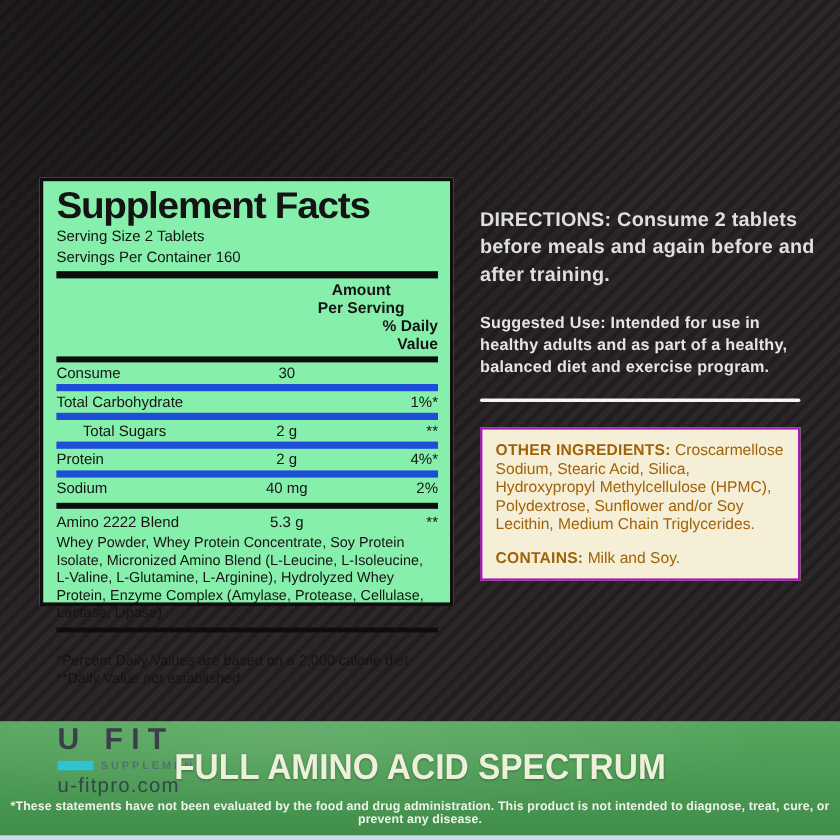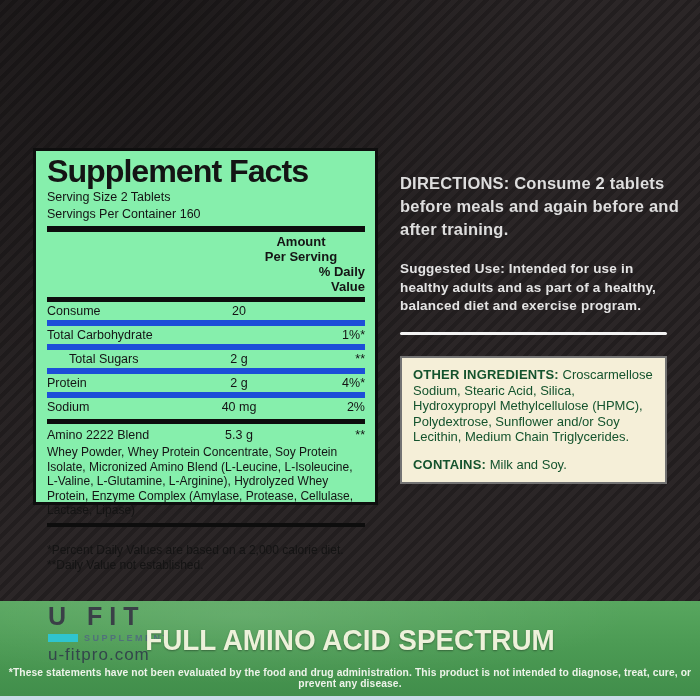--- a/index.html
+++ b/index.html
@@ -63,23 +63,23 @@
     position: absolute; left: 400px; top: 260px; width: 280px;
     font-size: 13.5px; font-weight: bold; line-height: 18.5px;
     color: #e4e4e4; letter-spacing: 0.2px;
   }
   .right-divider {
     position: absolute; left: 400px; top: 332px; width: 267px; height: 3px;
     background: #f4f4f4; border-radius: 2px;
   }
   .oi-box {
     position: absolute; left: 400px; top: 356px; width: 267px;
-    background: #f5efd8; border: 2px solid #737373;
+    background: #f5efd8; border: 2px solid #a21caf;
     padding: 9px 10px 10px 11px;
-    font-size: 13px; line-height: 15.5px; color: #14532d;
+    font-size: 13px; line-height: 15.5px; color: #a16207;
   }
   .oi-box b { letter-spacing: 0.2px; }
   .contains-line { margin-top: 12px; }
 
   
   .banner {
     position: absolute; left: 0; top: 601px; width: 700px; height: 95px;
     background-image:
       radial-gradient(ellipse at 35% 15%, rgba(255,255,255,0.10), transparent 60%),
       linear-gradient(180deg, #58a75f 0%, #4c9b54 45%, #418e4b 100%);
@@ -131,21 +131,21 @@
     </div>
     <div class="h-dv">
       <div>% Daily</div>
       <div>Value</div>
     </div>
   </div>
   <div class="bar-med"></div>
 
   <div class="nrow">
     <div class="nr-name">Consume</div>
-    <div class="nr-amount">20</div>
+    <div class="nr-amount">30</div>
     <div class="nr-dv"></div>
   </div>
   <div class="nrow">
     <div class="nr-name">Total Carbohydrate</div>
     <div class="nr-dv">1%*</div>
   </div>
   <div class="nrow">
     <div class="nr-name indent">Total Sugars</div>
     <div class="nr-amount">2 g</div>
     <div class="nr-dv">**</div>

